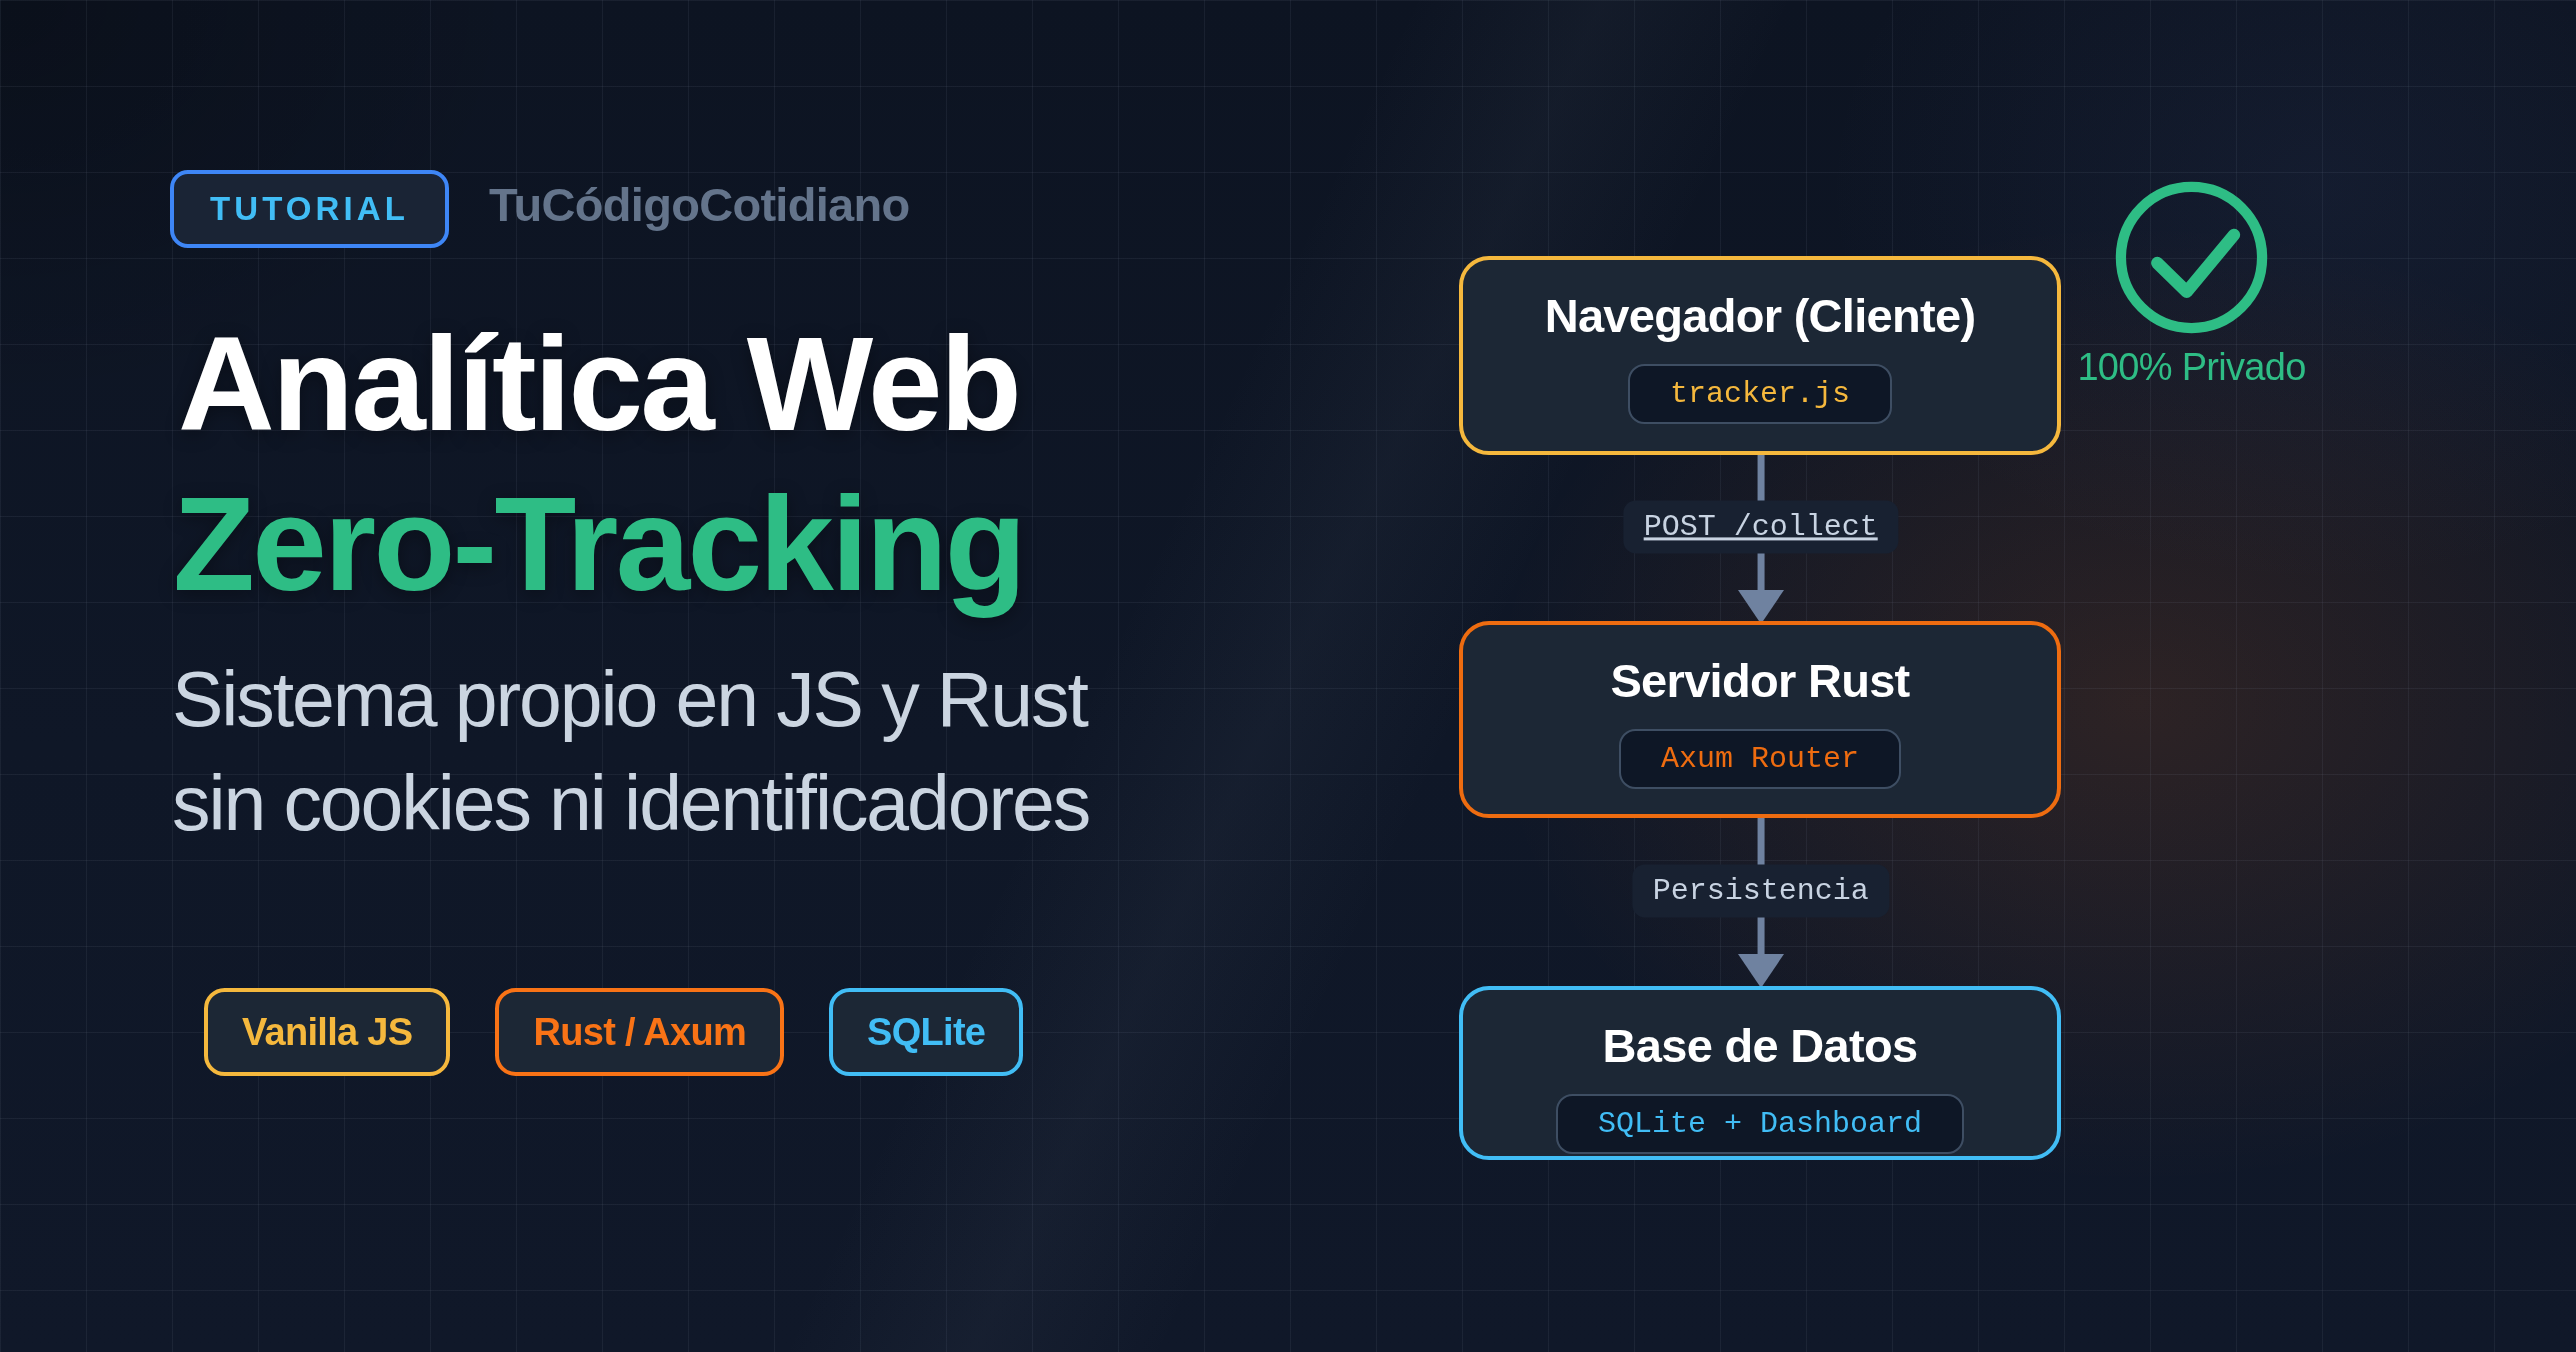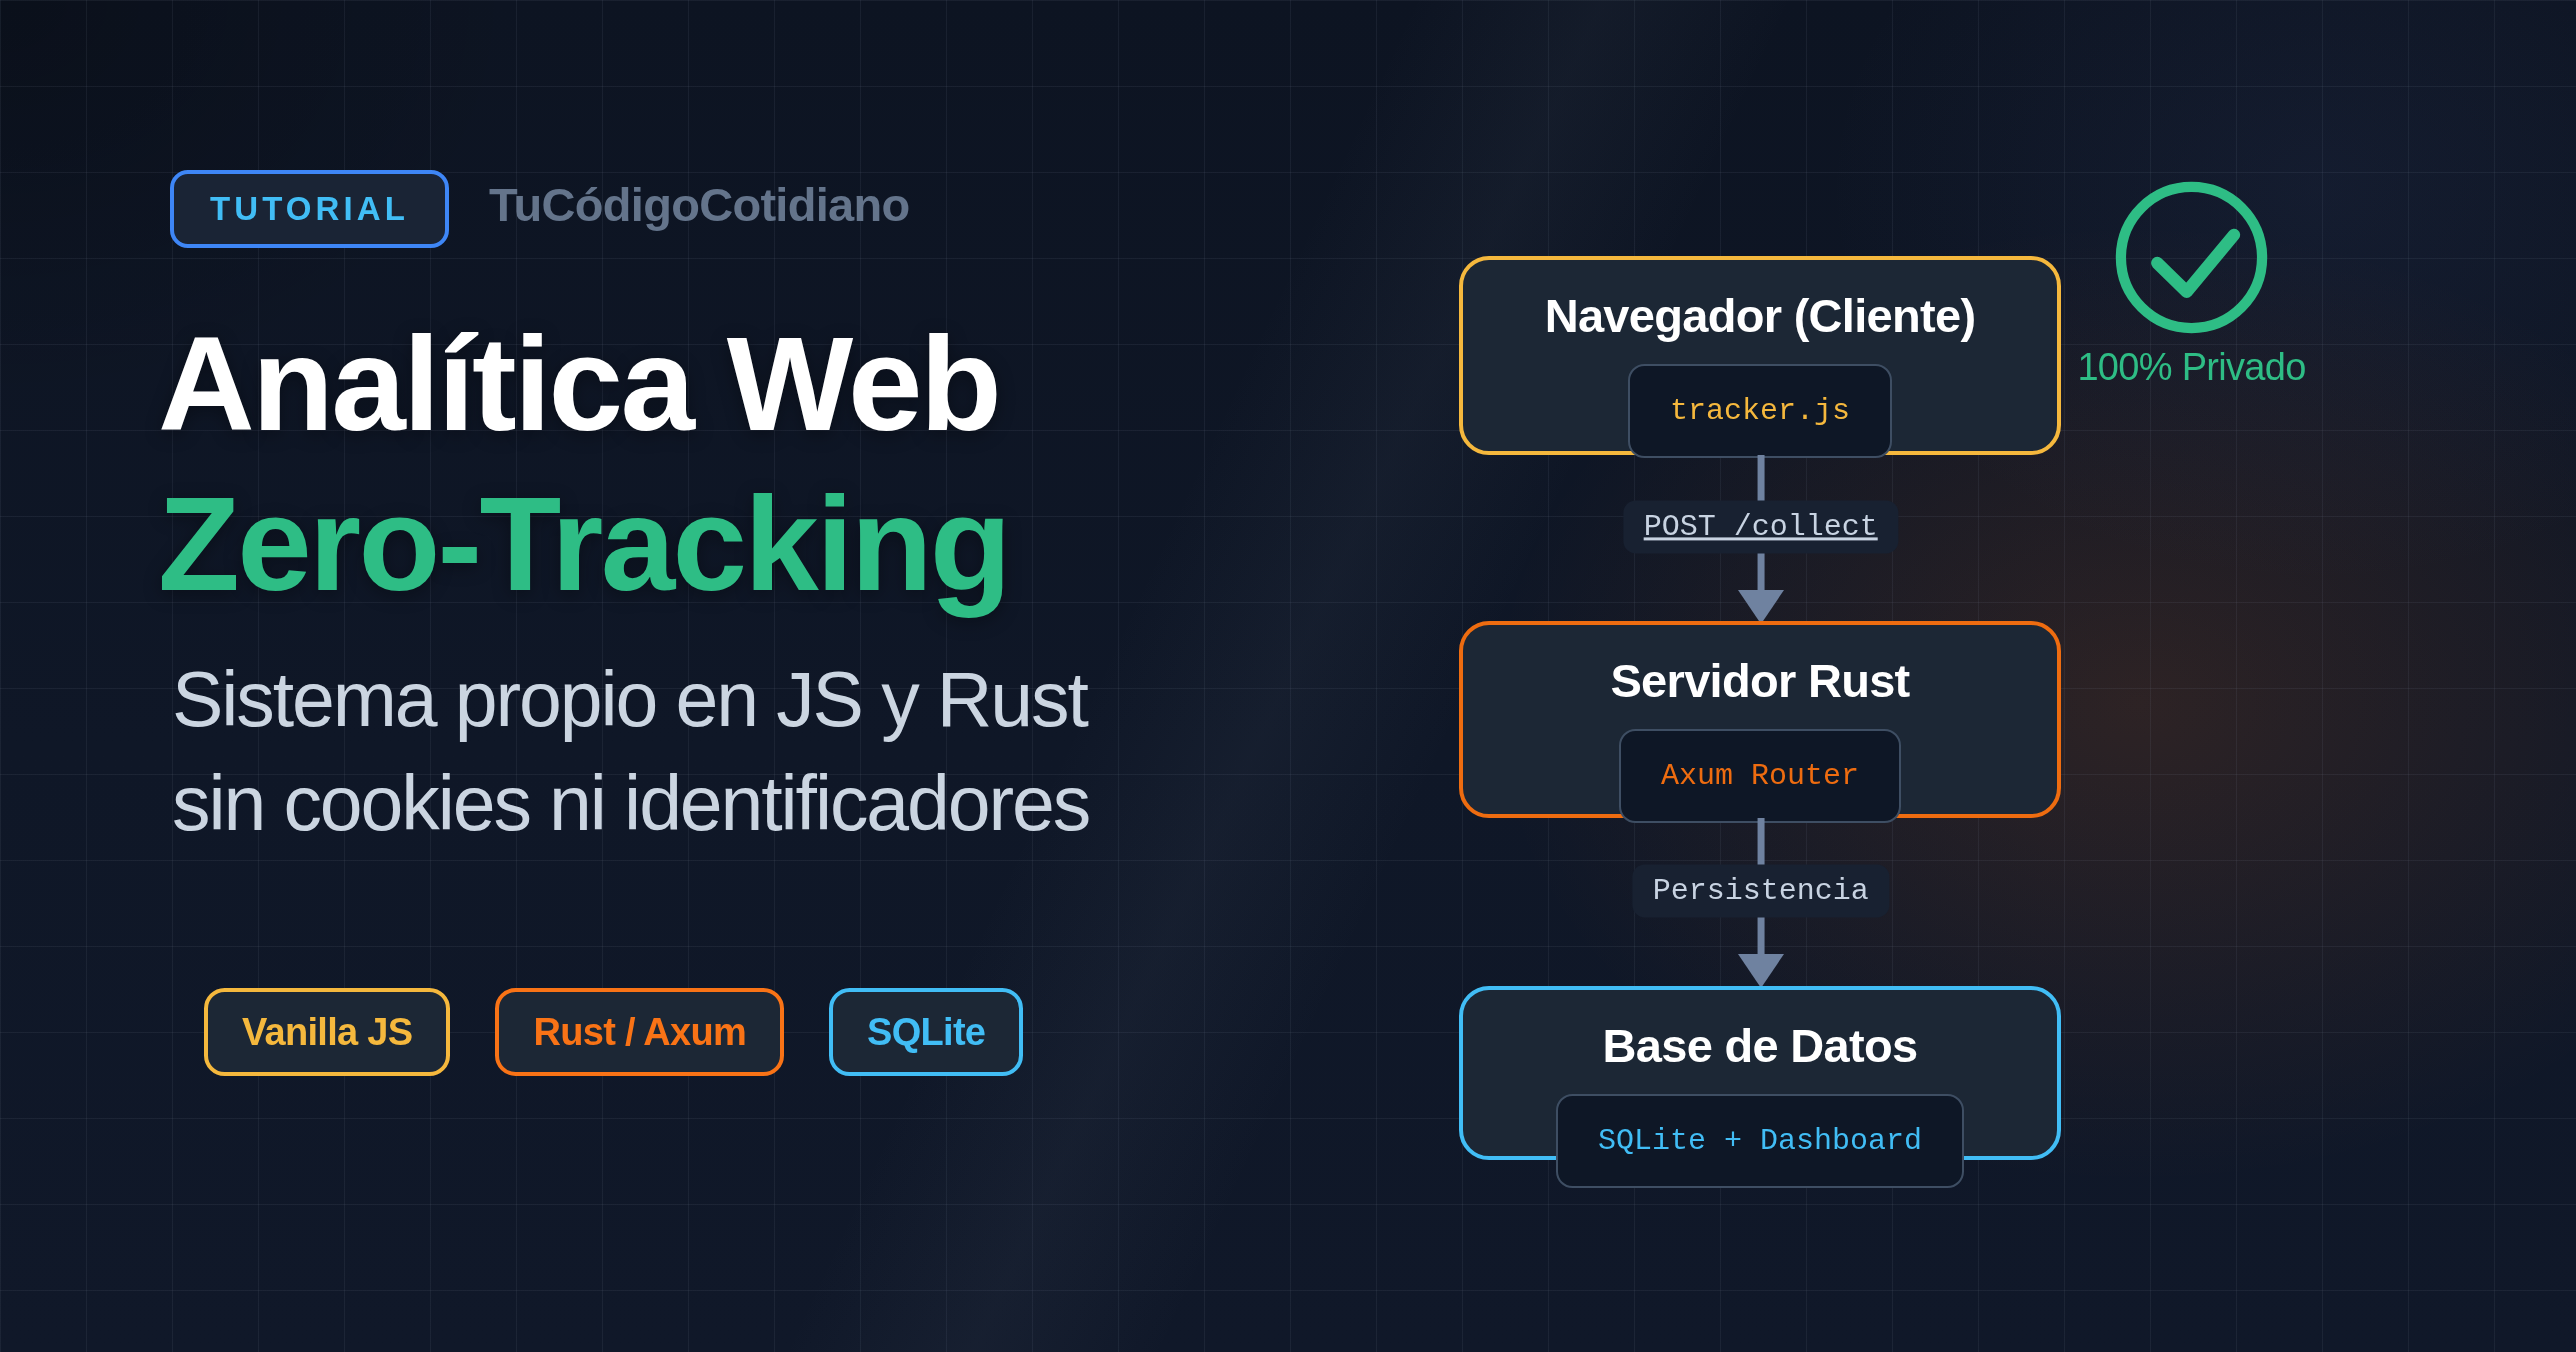--- a/index.html
+++ b/index.html
@@ -37,23 +37,23 @@
     border:4.1px solid var(--blue); border-radius:18px; background:#1a2435;
     color:var(--sky); font-size:33px; font-weight:bold; letter-spacing:4.1px;
   }
   .channel-name{
     position:absolute; left:489px; top:177px;
     color:#64748b; font-size:47px; font-weight:bold; letter-spacing:-0.7px;
   }
 
   
   .hero-title{
-    position:absolute; left:158px; top:310px;
+    position:absolute; left:173px; top:310px;
     font-size:134px; line-height:148px; font-weight:bold; letter-spacing:-2.7px;
-    color:#ffffff; text-shadow:0 4.1px 18px rgba(0,0,0,0.35); white-space:nowrap;
+    color:#ffffff; text-shadow:0 4.1px 18px rgba(0,0,0,0.35); white-space:nowrap;text-align:center;
   }
   .hero-title .line2{ color:var(--green);margin-top:12px; }
   .hero-subtitle{
     position:absolute; left:172px; top:647px;
     font-size:77px; line-height:104px; letter-spacing:-2.1px;
     color:#cbd5e1; white-space:nowrap;
   }
 
   
   .tech-badges{ position:absolute; left:170px; top:988px; display:flex; gap:45px;padding-left:34px; }
@@ -70,21 +70,21 @@
     border:4.8px solid var(--accent,#888); border-radius:30px; background:var(--panel);
     text-align:center;
   }
   .node-browser{ top:256px; height:199px; }
   .node-server{ top:621px; height:197px; }
   .node-database{ top:986px; height:174px; }
   .node-title{
     margin-top:28px; color:#ffffff; font-size:47px; font-weight:bold; letter-spacing:-0.7px;
   }
   .node-pill{
-    display:inline-block; margin-top:20.6px; padding:28px 40px;
+    display:inline-block; margin-top:20.6px; padding:11px 40px;
     background:var(--panel-inner); border:2.1px solid var(--panel-inner-border);
     border-radius:16.5px; font-family:"Liberation Mono", monospace;
     font-size:30px; color:var(--accent,#ccc);
   }
   .arrow{ position:absolute; pointer-events:none; }
   .arrow-line{ position:absolute; left:50%; transform:translateX(-50%);
     width:6.9px; background:var(--arrow); }
   .arrow-head{ position:absolute; left:50%; transform:translateX(-50%);
     width:0; height:0; border-left:23.4px solid transparent; border-right:23.4px solid transparent;
     border-top:34px solid var(--arrow); }

